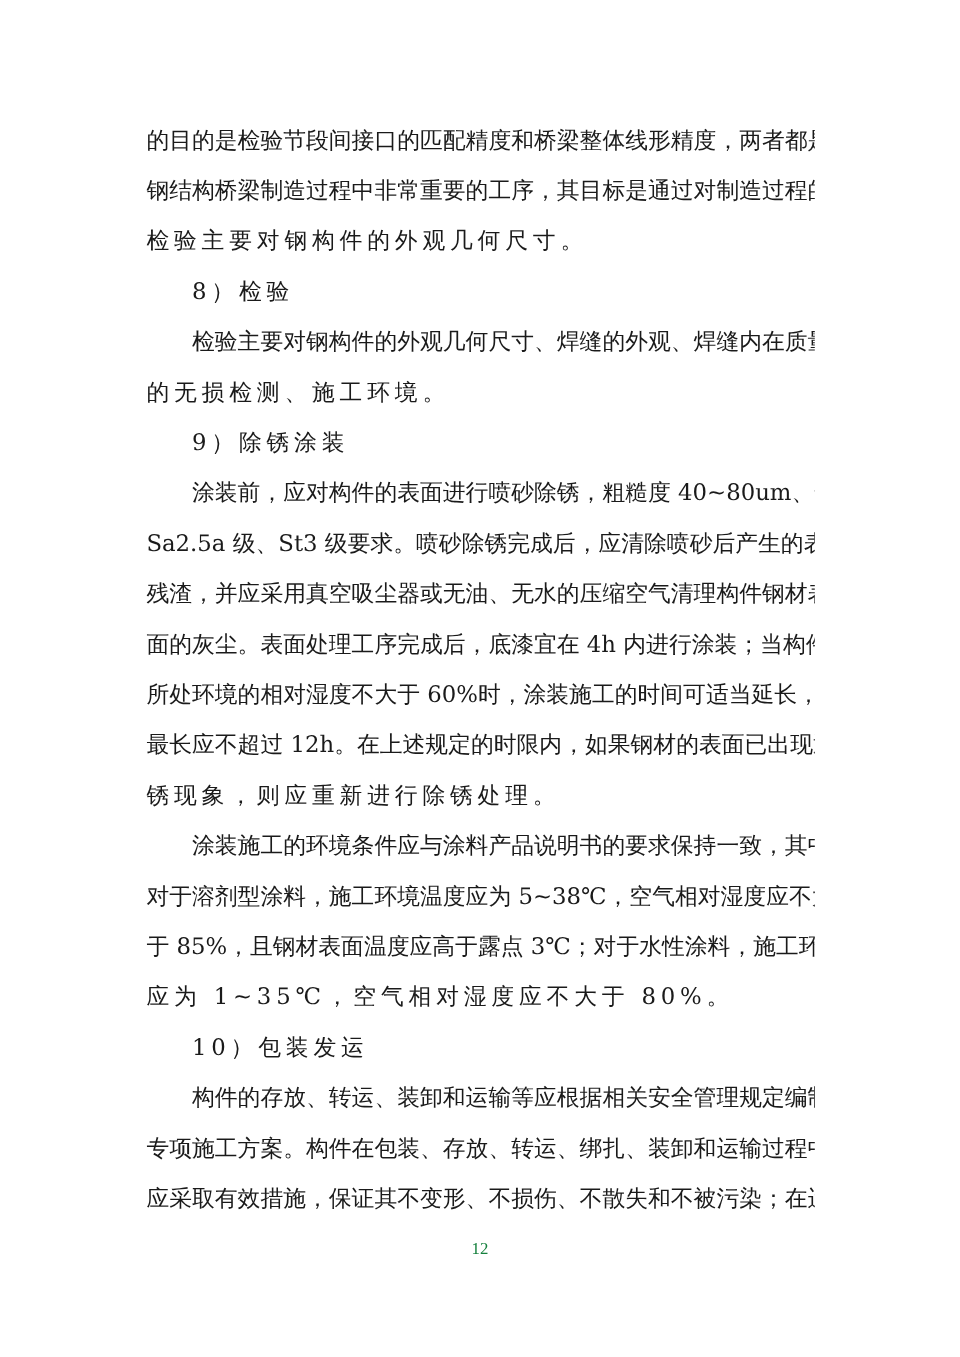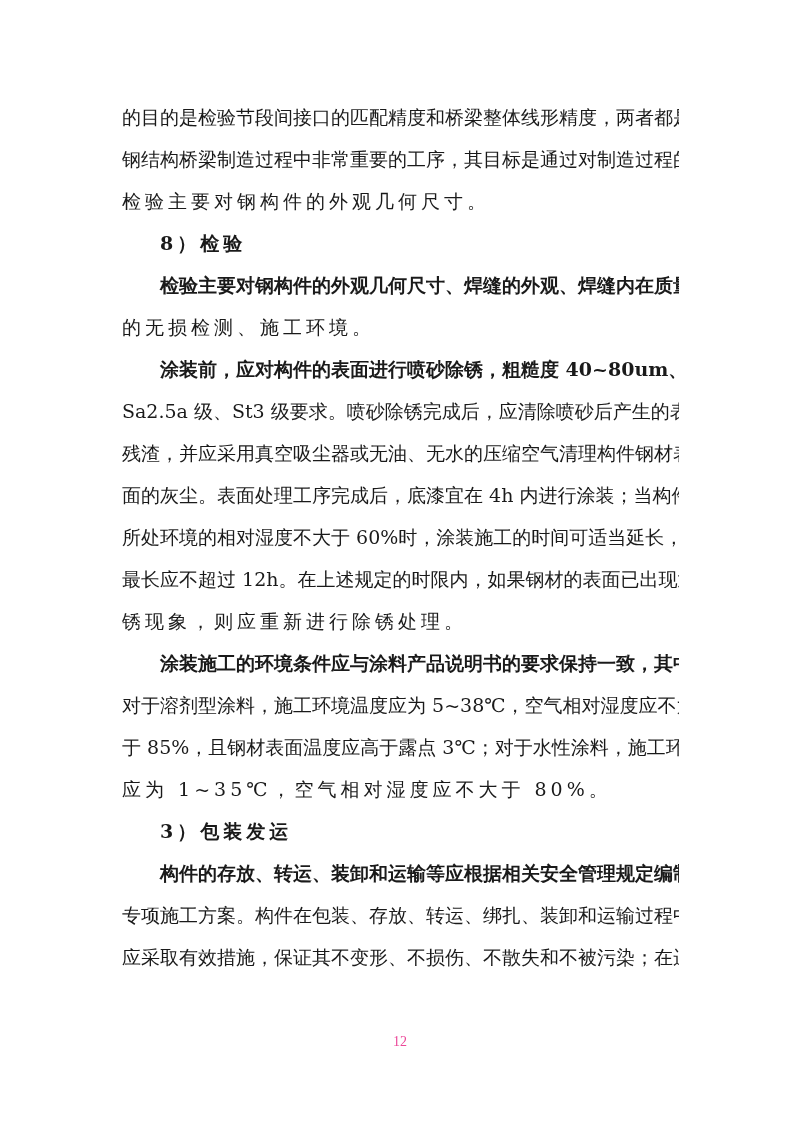--- a/index.html
+++ b/index.html
@@ -33,63 +33,63 @@
       height: 42px;
       line-height: 42px;
       font-size: 19px;
       white-space: nowrap;
       overflow: hidden;
       text-align: justify;
       text-align-last: justify;
     }
     .line.indent {
       padding-left: 38px;
-      font-weight: bold;
     }
     .line.last {
       text-align-last: left;
       letter-spacing: 4px;
     }
     .line.heading {
       text-align-last: left;
       letter-spacing: 4px;
     }
     .page-number {
       position: absolute;
       left: 0;
       width: 800px;
       top: 1034px;
       text-align: center;
       font-family: "Liberation Serif", "DejaVu Serif", serif;
       font-size: 14px;
-      color: #ec4899;
+      color: #15803d;
     }
   </style>
 </head>
 <body>
 
 <div class="page">
   <div class="body-text">
     <div class="line full"><span style="white-space: nowrap;">的目的是检验节段间接口的匹配精度和桥梁整体线形精度，两者都是</span></div>
     <div class="line full"><span style="white-space: nowrap;">钢结构桥梁制造过程中非常重要的工序，其目标是通过对制造过程的</span></div>
     <div class="line last">检验主要对钢构件的外观几何尺寸。</div>
     <div class="line indent heading">8）检验</div>
     <div class="line indent"><span style="white-space: nowrap;">检验主要对钢构件的外观几何尺寸、焊缝的外观、焊缝内在质量</span></div>
     <div class="line last">的无损检测、施工环境。</div>
+    <div class="line indent heading">9）除锈涂装</div>
     <div class="line indent"><span style="white-space: nowrap;">涂装前，应对构件的表面进行喷砂除锈，粗糙度 40~80um、达</span></div>
     <div class="line full"><span style="white-space: nowrap;">Sa2.5a 级、St3 级要求。喷砂除锈完成后，应清除喷砂后产生的表面</span></div>
     <div class="line full"><span style="white-space: nowrap;">残渣，并应采用真空吸尘器或无油、无水的压缩空气清理构件钢材表</span></div>
     <div class="line full"><span style="white-space: nowrap;">面的灰尘。表面处理工序完成后，底漆宜在 4h 内进行涂装；当构件</span></div>
     <div class="line full"><span style="white-space: nowrap;">所处环境的相对湿度不大于 60%时，涂装施工的时间可适当延长，但</span></div>
     <div class="line full"><span style="white-space: nowrap;">最长应不超过 12h。在上述规定的时限内，如果钢材的表面已出现返</span></div>
     <div class="line last">锈现象，则应重新进行除锈处理。</div>
     <div class="line indent"><span style="white-space: nowrap;">涂装施工的环境条件应与涂料产品说明书的要求保持一致，其中，</span></div>
     <div class="line full"><span style="white-space: nowrap;">对于溶剂型涂料，施工环境温度应为 5~38℃，空气相对湿度应不大</span></div>
     <div class="line full"><span style="white-space: nowrap;">于 85%，且钢材表面温度应高于露点 3℃；对于水性涂料，施工环境</span></div>
     <div class="line last">应为 1~35℃，空气相对湿度应不大于 80%。</div>
-    <div class="line indent heading">3）包装发运</div>
+    <div class="line indent heading">10）包装发运</div>
     <div class="line indent"><span style="white-space: nowrap;">构件的存放、转运、装卸和运输等应根据相关安全管理规定编制</span></div>
     <div class="line full"><span style="white-space: nowrap;">专项施工方案。构件在包装、存放、转运、绑扎、装卸和运输过程中，</span></div>
     <div class="line full"><span style="white-space: nowrap;">应采取有效措施，保证其不变形、不损伤、不散失和不被污染；在运</span></div>
   </div>
 
   <div class="page-number">12</div>
 </div>
 
 </body></html>

